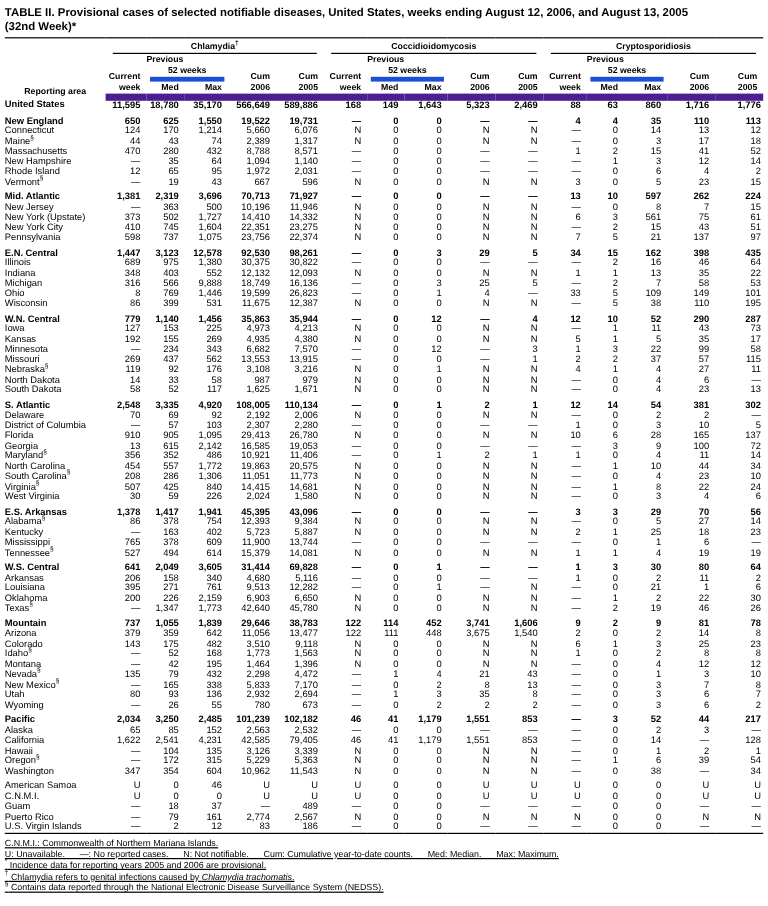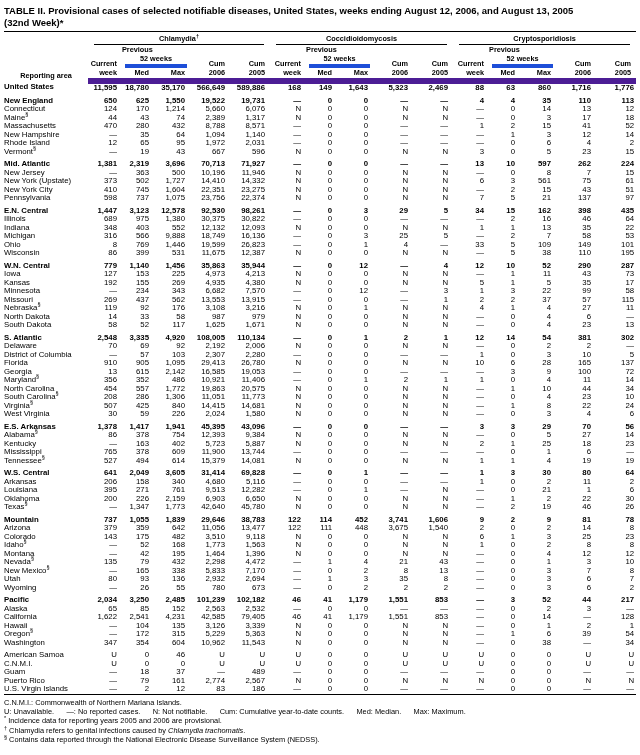--- a/index.html
+++ b/index.html
@@ -21,21 +21,21 @@
   th.num{text-align:right;padding-right:5px;}
   thead tr.r4 th{border-bottom:6px solid #4c1d95;padding-bottom:1px;}
   tbody td{font-size:7.8px;line-height:8.5px;padding:0 5px 0 0;text-align:right;white-space:nowrap;}
   tbody td.area{text-align:left;padding:0;}
   tr.gap td{padding-top:4px;}
   tr.b td{font-weight:bold;}
   table{border-bottom:1px solid #000;}
   tbody td:last-child{padding-right:2px;}
   sup{font-size:5.5px;vertical-align:super;line-height:0;}
   .footnotes{margin-top:3px;}
-  .fn{font-size:7.4px;line-height:9.4px;white-space:nowrap;}
+  .fn{font-size:7.4px;line-height:9.4px;white-space:nowrap;text-decoration:underline;}
   .it{font-style:italic;}
 </style>
 </head>
 <body>
 
 <div class="page">
 
   <div class="title">
     <span>TABLE II. Provisional cases of selected notifiable diseases, United States, weeks ending August 12, 2006, and August 13, 2005</span><br>
     <span>(32nd Week)*</span>

